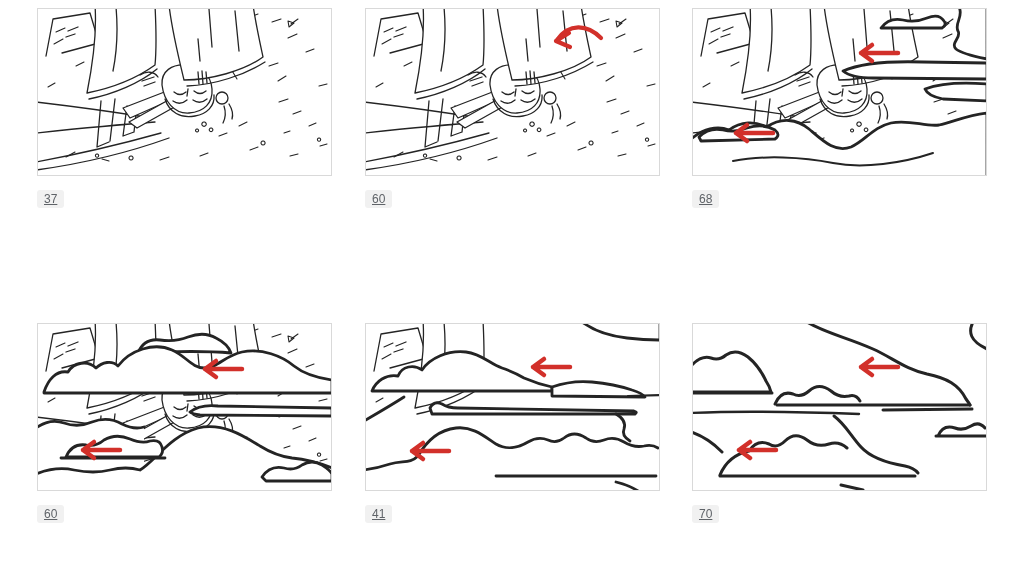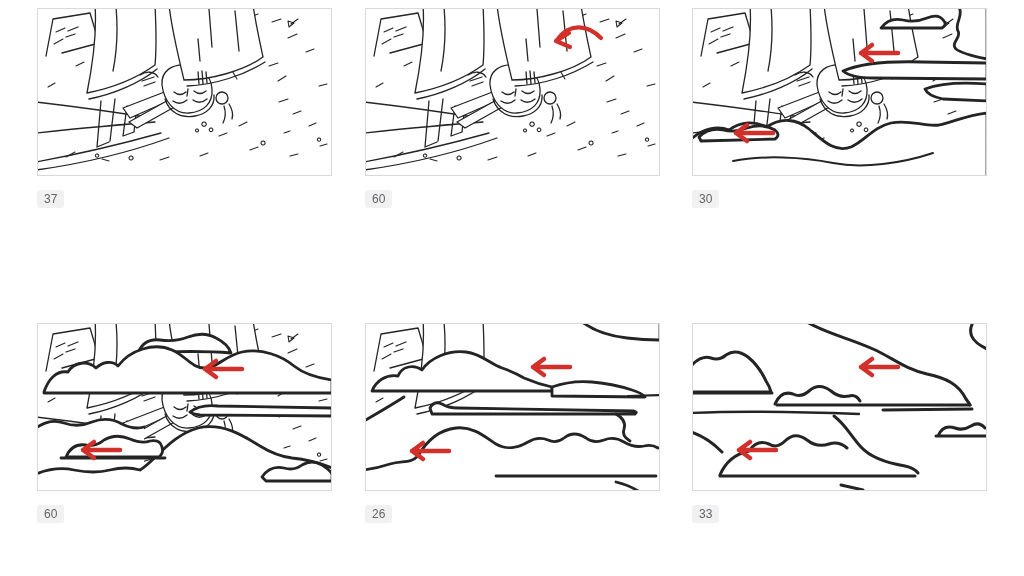--- a/index.html
+++ b/index.html
@@ -17,21 +17,21 @@
   #p40{left:37px;top:323px} #p41{left:365px;top:323px} #p42{left:692px;top:323px}
   .frame{
     width:293px;height:166px;border:1px solid var(--frame_border);
     background:#fff;overflow:hidden;box-sizing:content-box;cursor:pointer;
   }
   .frame svg{display:block;width:100%;height:100%}
   figcaption{margin:0}
   .badge{
     display:inline-block;margin-top:14px;padding:2px 7px;
     background:var(--label_bg);color:var(--label_text);
-    font-size:12px;line-height:14px;border-radius:3px;
+    font-size:12px;line-height:14px;border-radius:3px;text-decoration:underline;
   }
   .defs-holder{position:absolute;width:0;height:0;overflow:hidden}
 </style>
 </head>
 <body>
 
 <svg class="defs-holder" aria-hidden="true">
   <defs>
 
     <g id="arrow-left" stroke="#d2302a" stroke-width="4.5" fill="none" stroke-linecap="round" stroke-linejoin="round">
@@ -113,21 +113,21 @@
         <path d="M232 80 C248 74 268 73 294 75 L294 92 L250 90 C240 88 234 85 232 80 Z"></path>
         <path d="M-2 130 C10 120 24 116 36 121 C48 112 62 112 74 118 C88 108 104 110 116 120 C130 132 142 144 158 138 C172 132 180 118 198 114 C216 110 232 118 246 116 C262 112 276 106 294 104 L294 168 L-2 168 Z"></path>
         <path fill="none" stroke-width="2" d="M40 152 C70 146 110 148 140 154 C170 160 210 154 240 144"></path>
         <path d="M6 128 Q16 118 30 121 Q42 124 54 119 Q70 114 82 121 Q88 126 82 130 L8 132 Z"></path>
       </g>
       <use href="#arrow-left" transform="translate(165,44)"></use>
       <use href="#arrow-left" transform="translate(40,124)"></use>
     </svg>
   </div>
   <figcaption>
-    <span class="badge">30</span>
+    <span class="badge">68</span>
   </figcaption>
 </figure>
 
 <figure class="panel" id="p40">
   <div class="frame">
     <svg viewBox="0 0 293 166">
       <use href="#art-scene"></use>
       <g stroke="#242424" stroke-width="2.8" fill="#fff" stroke-linecap="round" stroke-linejoin="round">
         <path d="M100 29 Q106 14 122 16 Q138 18 150 13 Q166 7 178 14 Q190 20 193 29 Q160 26 100 29 Z"></path>
         <path d="M6 68 C10 56 18 46 30 48 C36 38 50 36 58 44 C64 38 74 36 80 42 C92 26 116 18 134 26 C148 32 154 44 166 44 C180 44 186 32 204 28 C224 24 244 32 256 42 C266 50 280 54 294 56 L294 69 L6 69 Z"></path>
@@ -164,21 +164,21 @@
         <path stroke="none" d="M-2 146 Q12 144 24 140 C36 136 44 140 52 132 C60 118 72 106 90 104 C106 102 118 112 130 120 C140 126 152 124 162 118 Q172 112 182 116 Q190 120 198 114 Q208 106 220 114 Q228 120 238 116 Q248 112 258 118 Q268 124 278 122 Q286 120 292 124 L292 152 L-2 152 Z"></path>
         <path fill="none" d="M-2 146 Q12 144 24 140 C36 136 44 140 52 132 C60 118 72 106 90 104 C106 102 118 112 130 120 C140 126 152 124 162 118 Q172 112 182 116 Q190 120 198 114 Q208 106 220 114 Q228 120 238 116 Q248 112 258 118 Q268 124 278 122 Q286 120 292 124"></path>
         <path fill="none" d="M130 152 L290 152"></path>
         <path fill="none" d="M250 158 C258 160 266 163 272 167"></path>
       </g>
       <use href="#arrow-left" transform="translate(164,43)"></use>
       <use href="#arrow-left" transform="translate(43,127)"></use>
     </svg>
   </div>
   <figcaption>
-    <span class="badge">26</span>
+    <span class="badge">41</span>
   </figcaption>
 </figure>
 
 <figure class="panel" id="p42">
   <div class="frame">
     <svg viewBox="0 0 293 166">
       <g stroke="#242424" stroke-width="3" fill="none" stroke-linecap="round" stroke-linejoin="round">
         <path fill="#fff" d="M-2 42 Q8 31 18 34 Q26 37 33 31 Q43 24 55 33 Q66 42 73 57 Q77 63 78 68 L-2 68 Z"></path>
         <path d="M-2 69 L79 69"></path>
         <path d="M114 -2 C132 9 156 14 180 25 C200 34 212 45 234 50 C254 54 266 61 273 75 Q276 79 277 81"></path>
@@ -191,15 +191,15 @@
         <path d="M27 151 C32 139 42 130 56 127 Q64 115 76 120 Q84 125 92 117 Q102 107 114 116 Q124 124 136 120 Q146 117 154 124"></path>
         <path d="M27 152 L222 152"></path>
         <path d="M-2 108 C10 112 20 119 29 128"></path>
         <path d="M148 161 L170 166"></path>
       </g>
       <use href="#arrow-left" transform="translate(165,43)"></use>
       <use href="#arrow-left" transform="translate(43,126)"></use>
     </svg>
   </div>
   <figcaption>
-    <span class="badge">33</span>
+    <span class="badge">70</span>
   </figcaption>
 </figure>
 
 </body></html>

